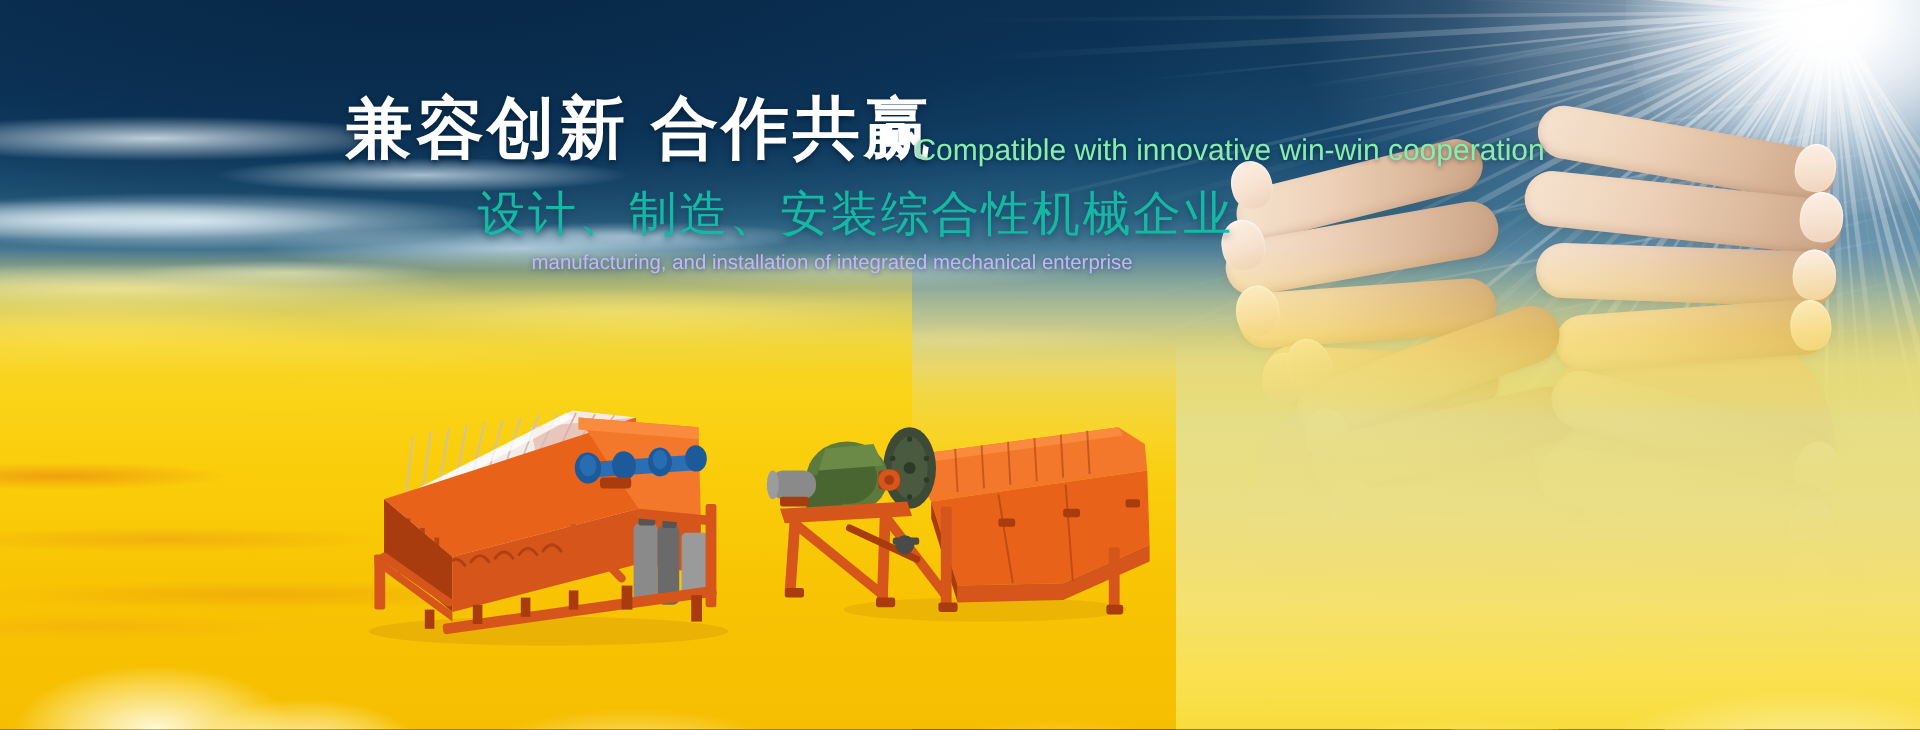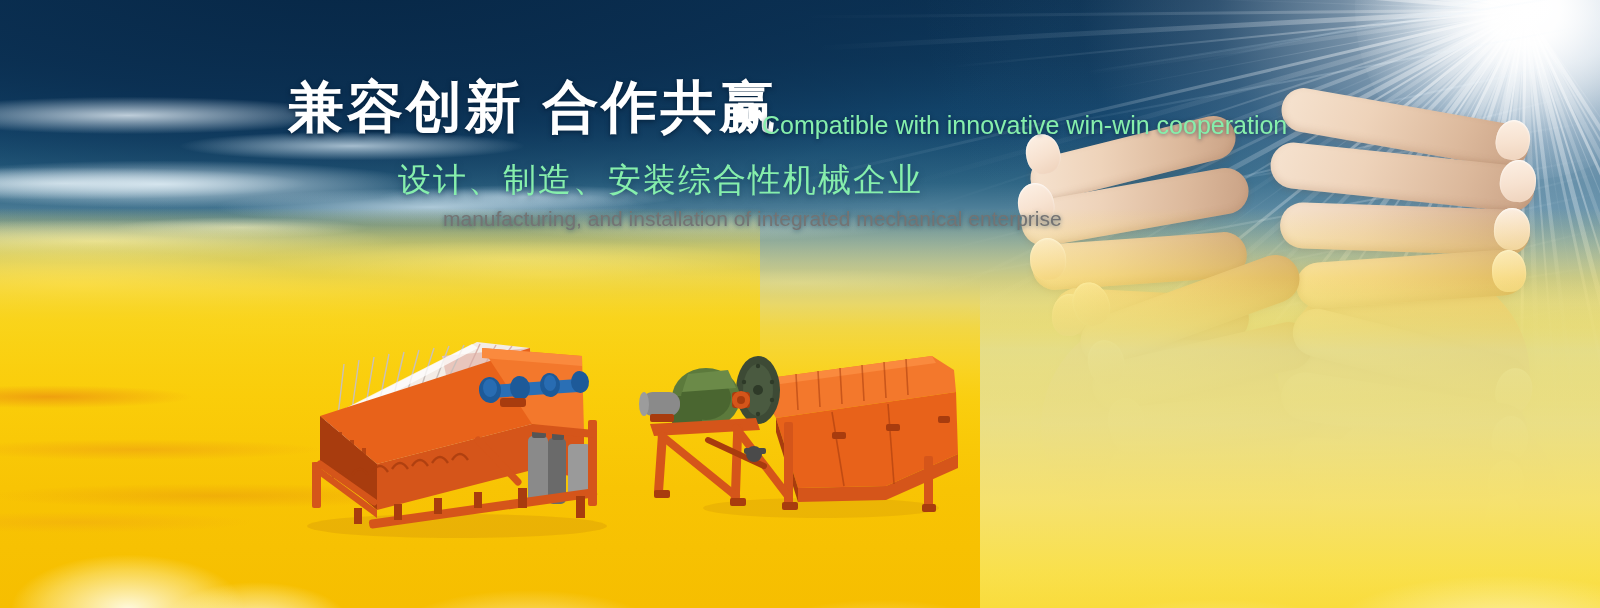--- a/index.html
+++ b/index.html
@@ -226,33 +226,33 @@
     left:762px; top:107px;
     font-size:25px;
     line-height:28px;
     color:#86efac;
     white-space:nowrap;
     text-shadow:0 1px 4px rgba(0,25,48,0.6);
   }
   .subline {
     position:absolute;
     left:398px; top:152px;
-    font-size:33px;
+    font-size:40px;
     line-height:47px;
-    color:#86efac;
+    color:#14b8a6;
     letter-spacing:2px;
     white-space:nowrap;
     text-shadow:0 2px 6px rgba(20,55,80,0.60);
   }
   .subline-en {
     position:absolute;
     left:443px; top:202px;
-    font-size:21px;
+    font-size:17px;
     line-height:25px;
-    color:#737373;
+    color:#c4b5fd;
     white-space:nowrap;
     text-shadow:0 1px 4px rgba(30,70,95,0.65);
   }
 </style>
 </head>
 <body>
 
 <div class="banner">
 
   <div class="sky-base"></div>

